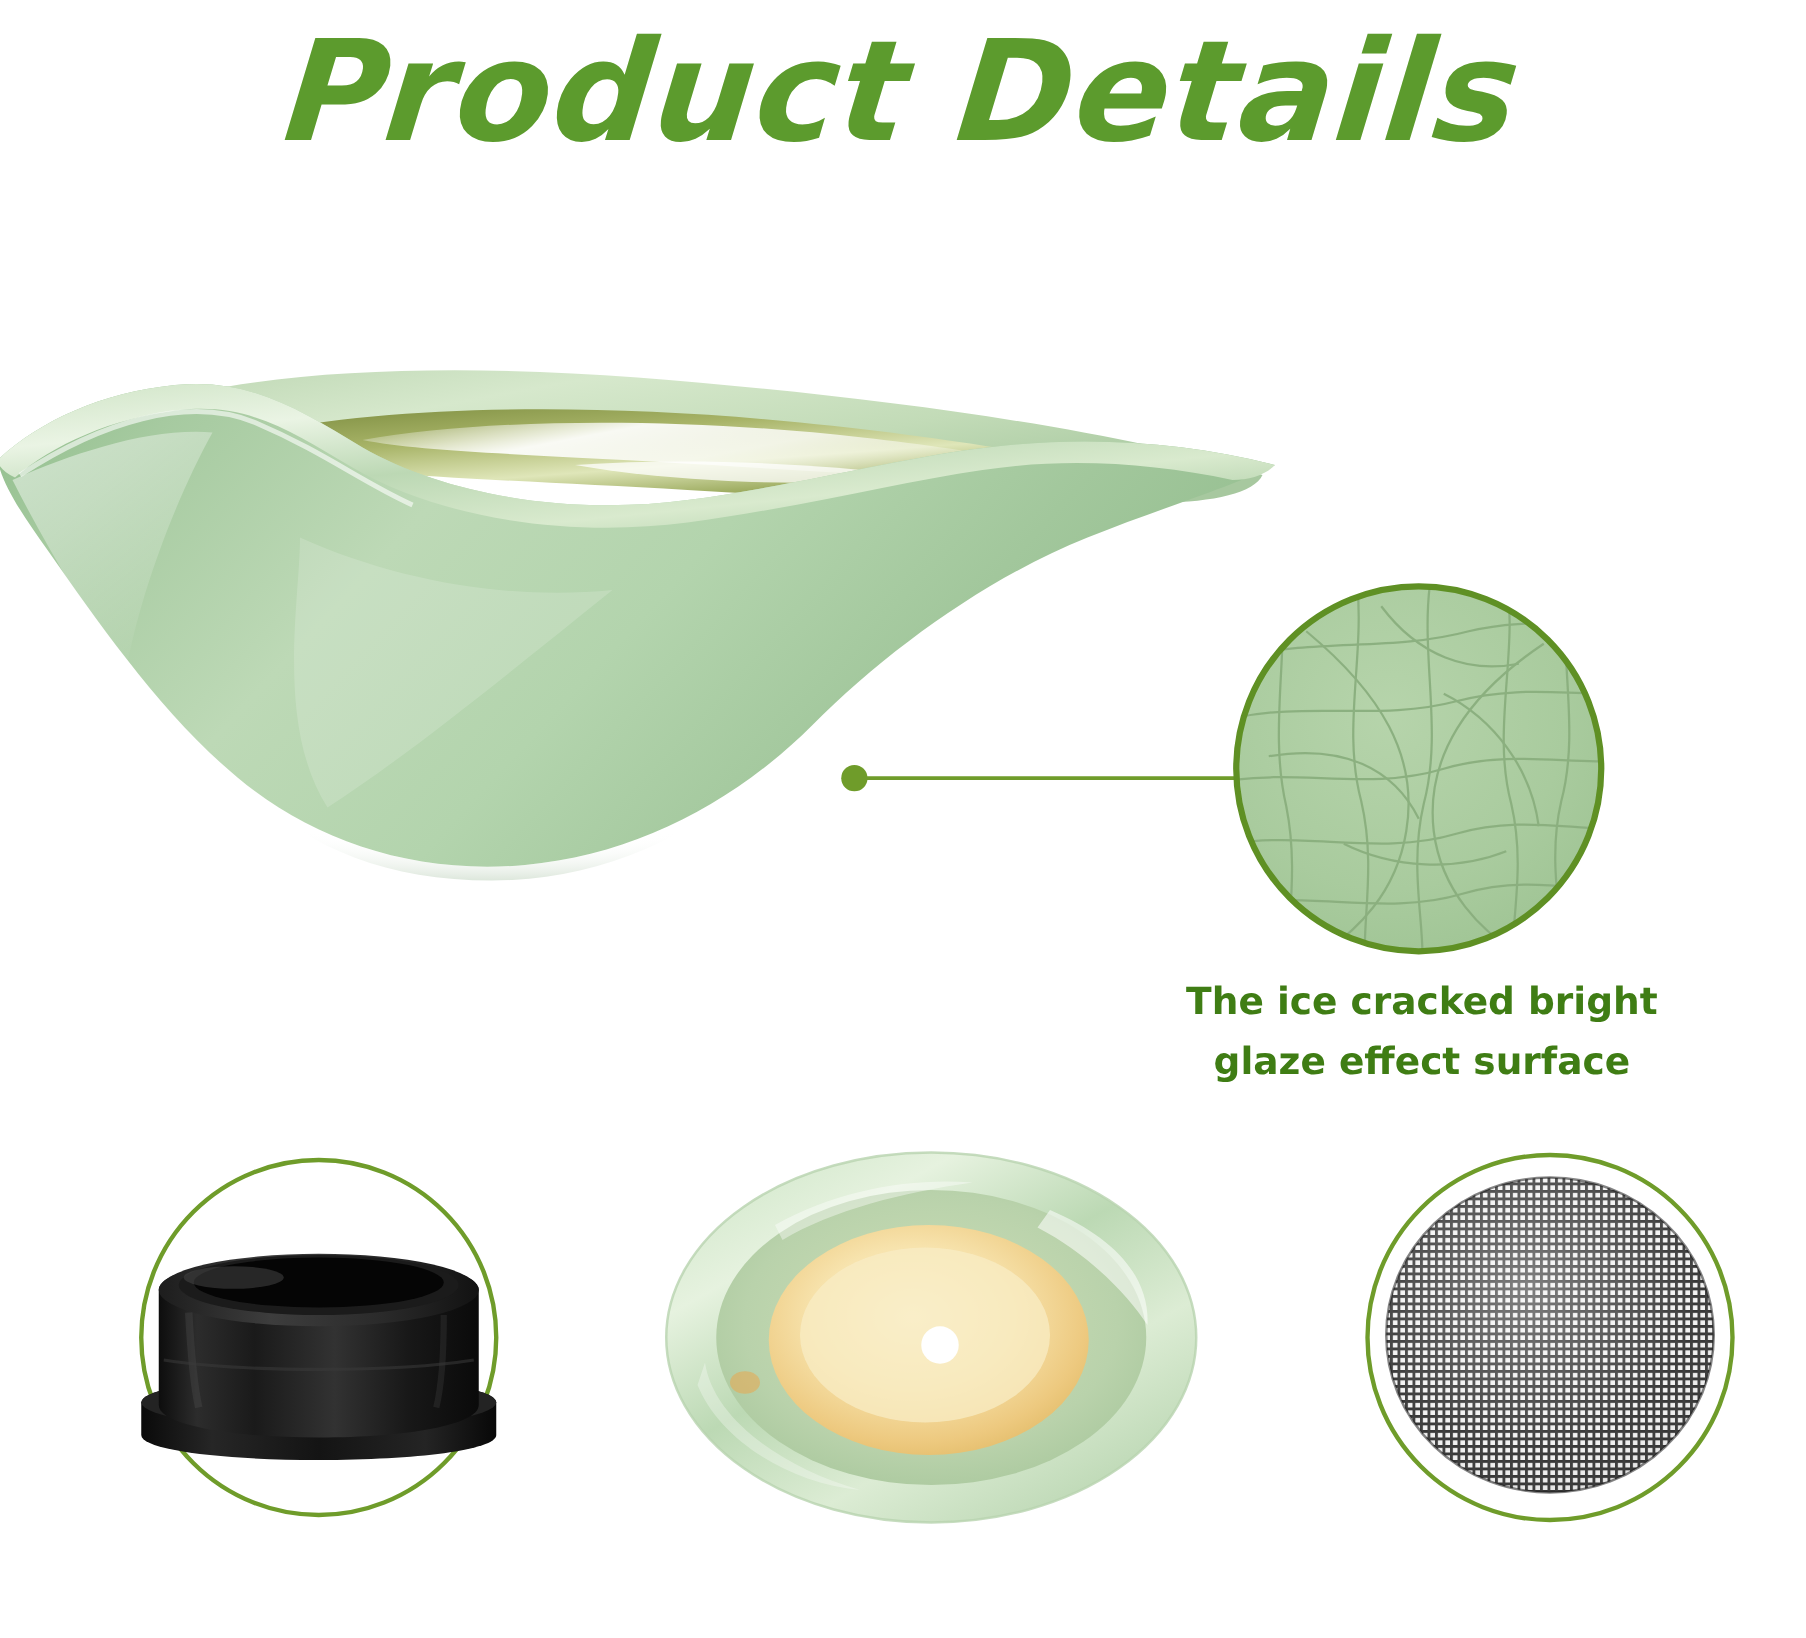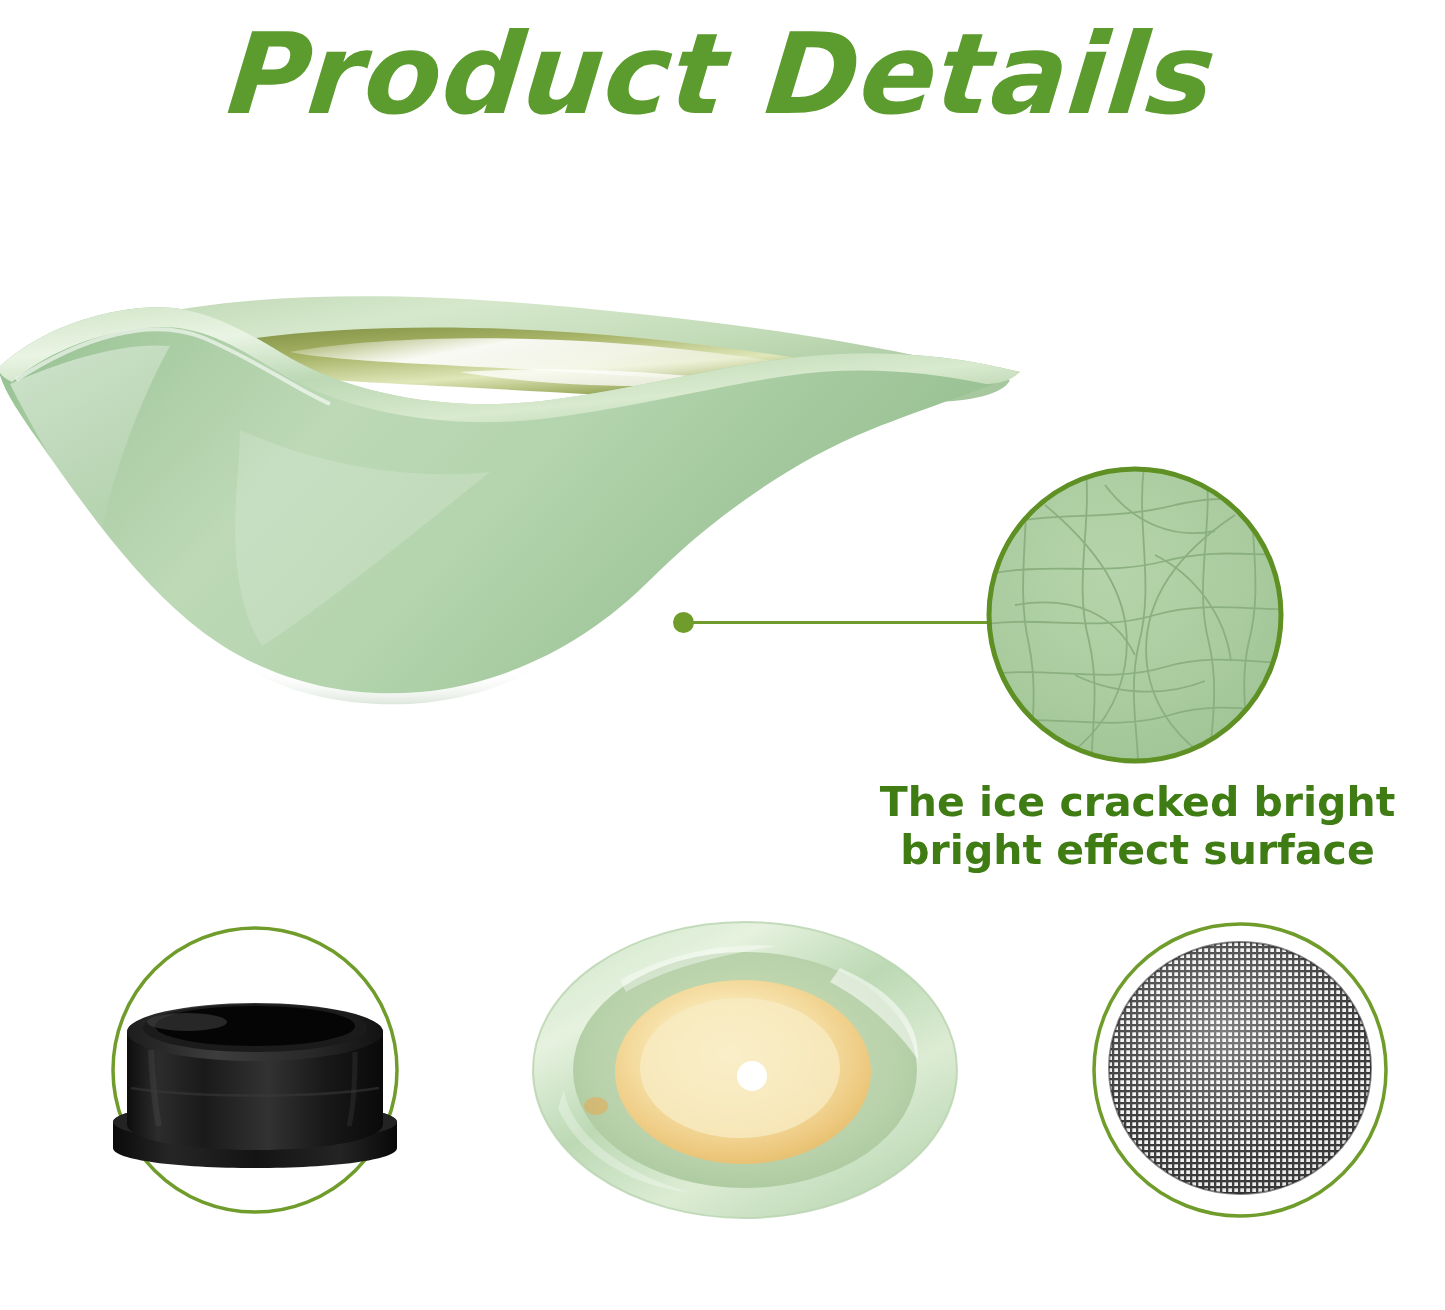--- a/index.html
+++ b/index.html
@@ -40,21 +40,21 @@
     background:#6f9c2a;
   }
   #detail-circle{
     position:absolute;left:985px;top:465px;width:300px;height:300px;
   }
   #callout-text{
     position:absolute;left:830px;top:778px;width:615px;
     text-align:center;
     font-family:"DejaVu Sans", sans-serif;
     font-weight:bold;
-    font-size:41px;
+    font-size:30px;
     line-height:48px;
     color:#3f7d14;
   }
 
   
   .item{position:absolute;top:910px;height:400px;}
   #item-plug{left:55px;width:400px;}
   #item-display{left:500px;width:490px;}
   #item-mesh{left:1040px;width:400px;}
 
@@ -195,21 +195,21 @@
       <path d="M 30,140 C 90,130 130,150 150,190"></path>
       <path d="M 170,90 C 210,110 240,150 246,196"></path>
       <path d="M 90,210 C 130,230 180,232 220,216"></path>
       <path d="M 120,20 C 150,60 190,74 230,66"></path>
     </g>
     <circle cx="150" cy="150" r="146" fill="none" stroke="#5f9024" stroke-width="5"></circle>
   </svg>
 
   <div id="callout-text">
     <div>The ice cracked bright</div>
-    <div>bright effect surface</div>
+    <div>glaze effect surface</div>
   </div>
 
   <div class="item" id="item-plug">
     <svg class="item-art" viewBox="0 0 400 320">
       <defs>
         <linearGradient id="plugSide" x1="0" y1="0" x2="1" y2="0">
           <stop offset="0%" stop-color="#0d0d0d"></stop>
           <stop offset="12%" stop-color="#2c2c2c"></stop>
           <stop offset="30%" stop-color="#1a1a1a"></stop>
           <stop offset="55%" stop-color="#323232"></stop>

